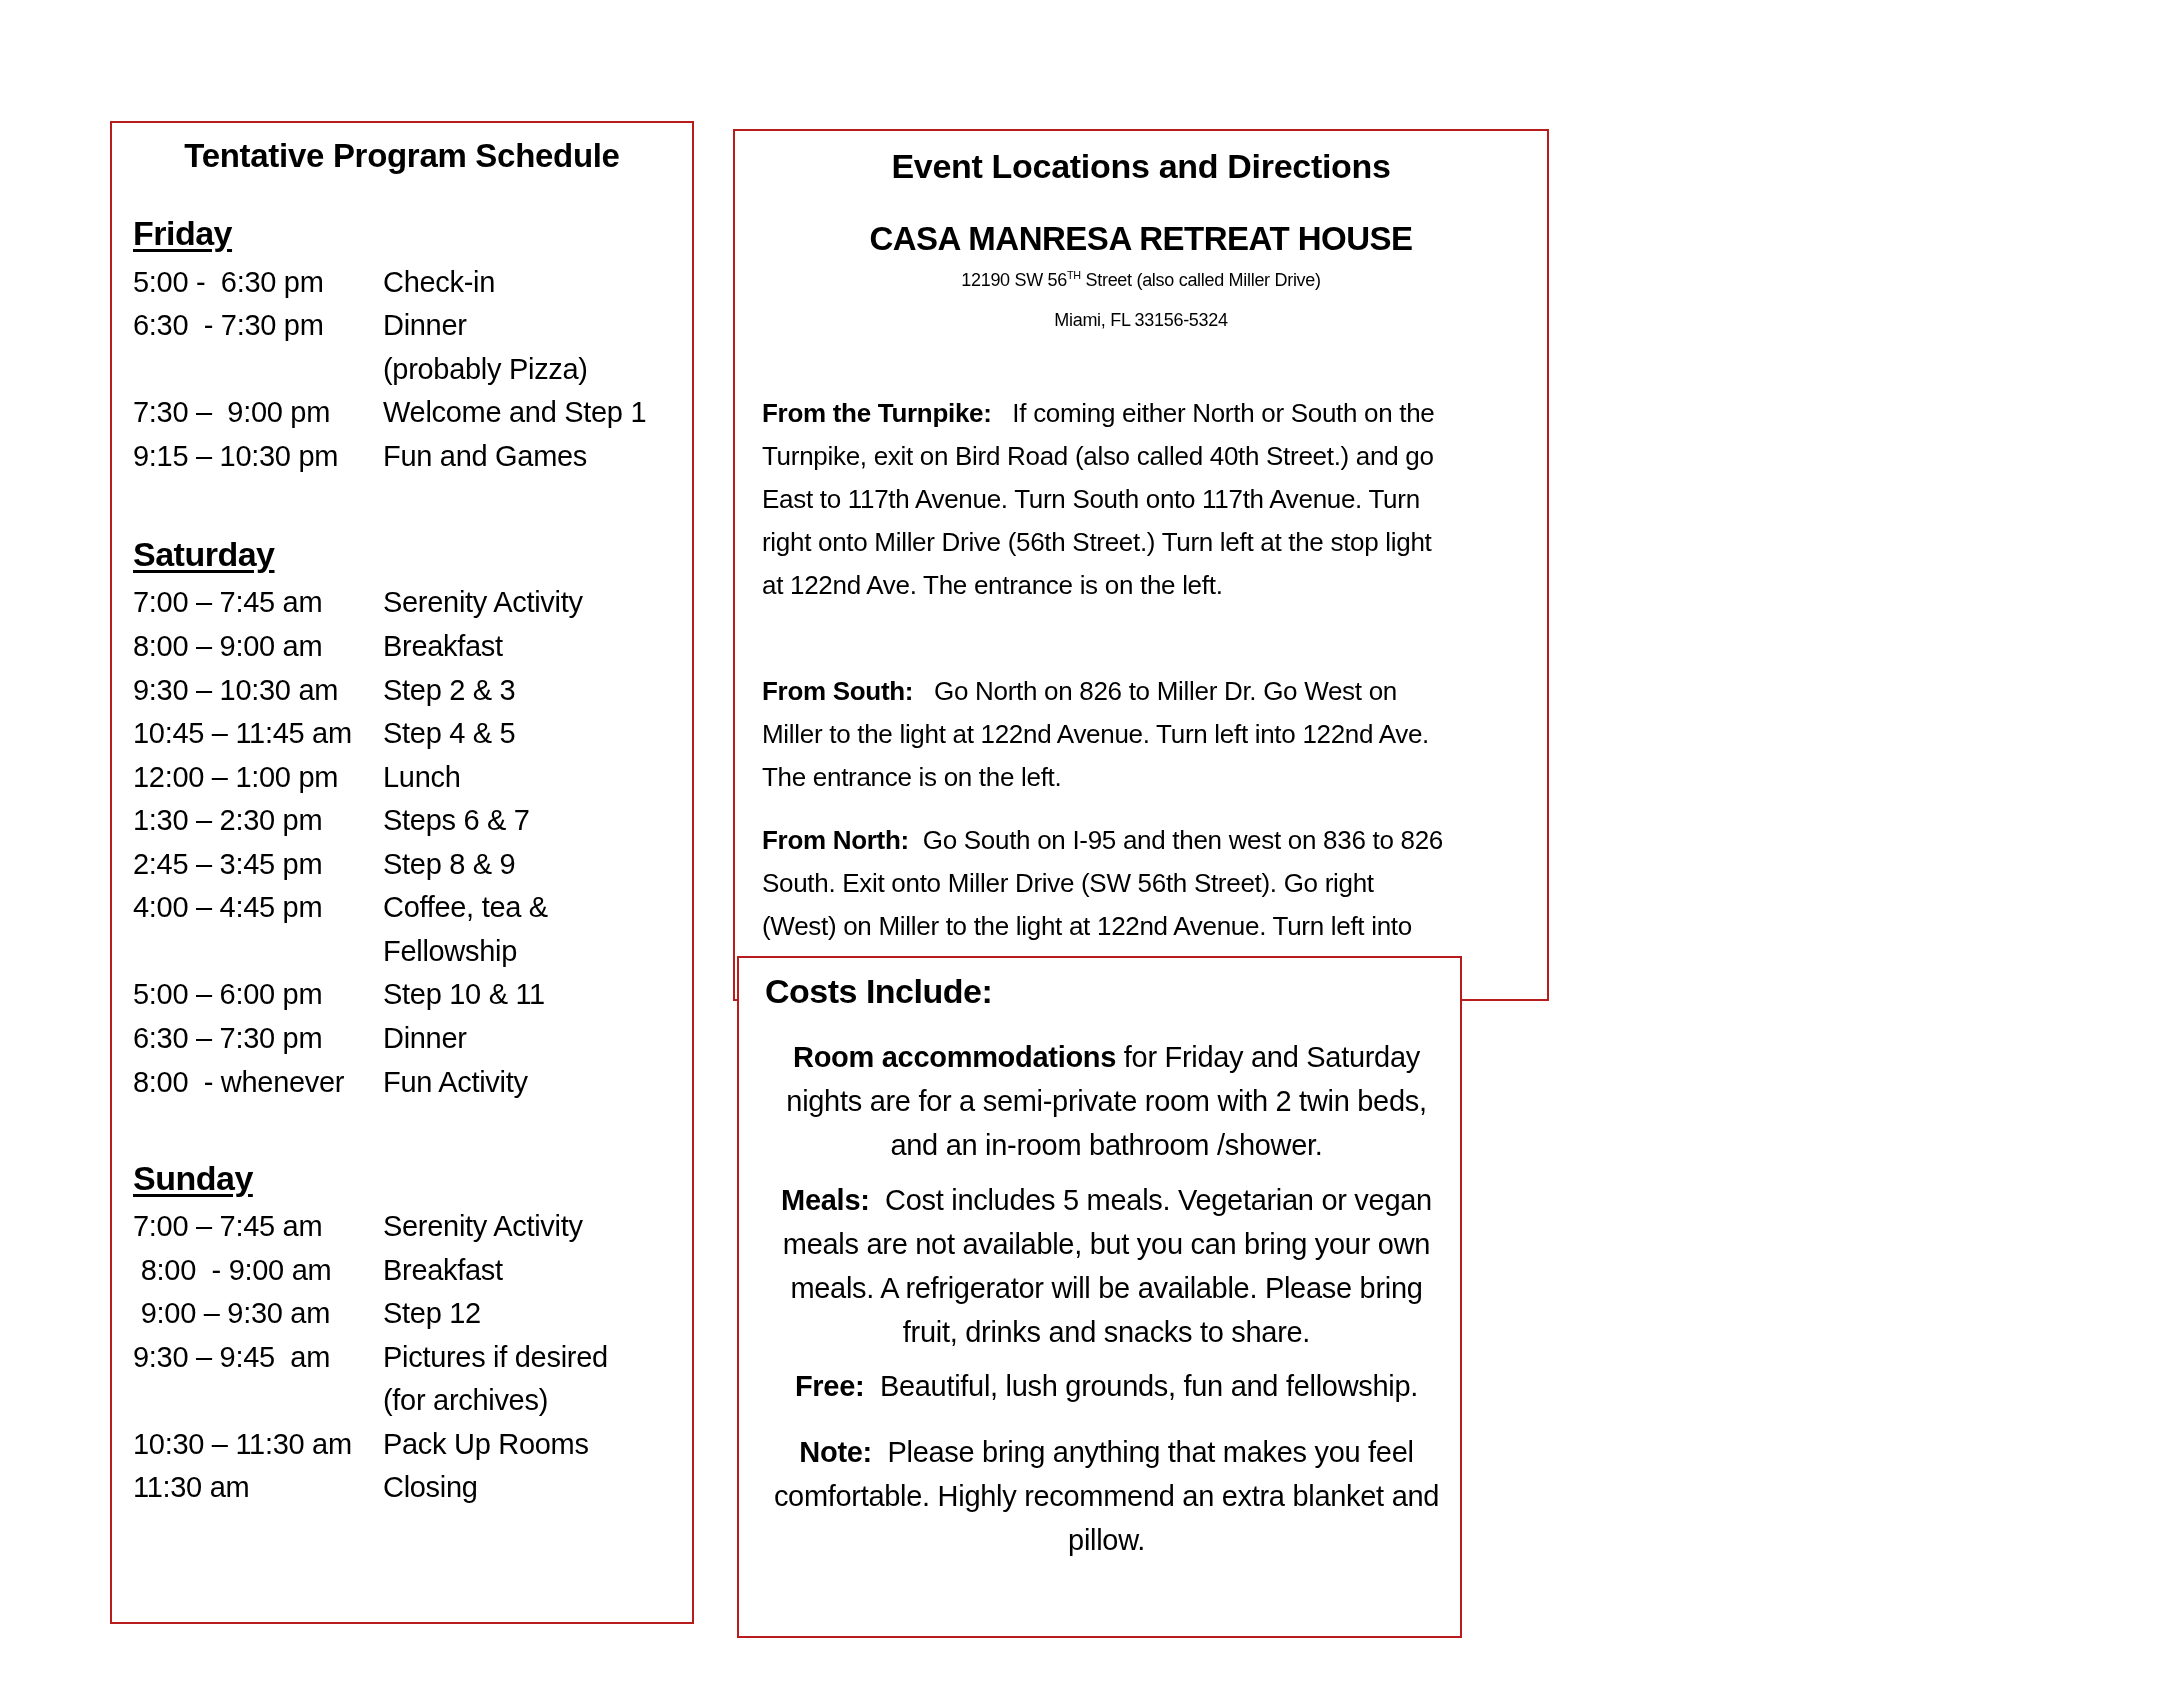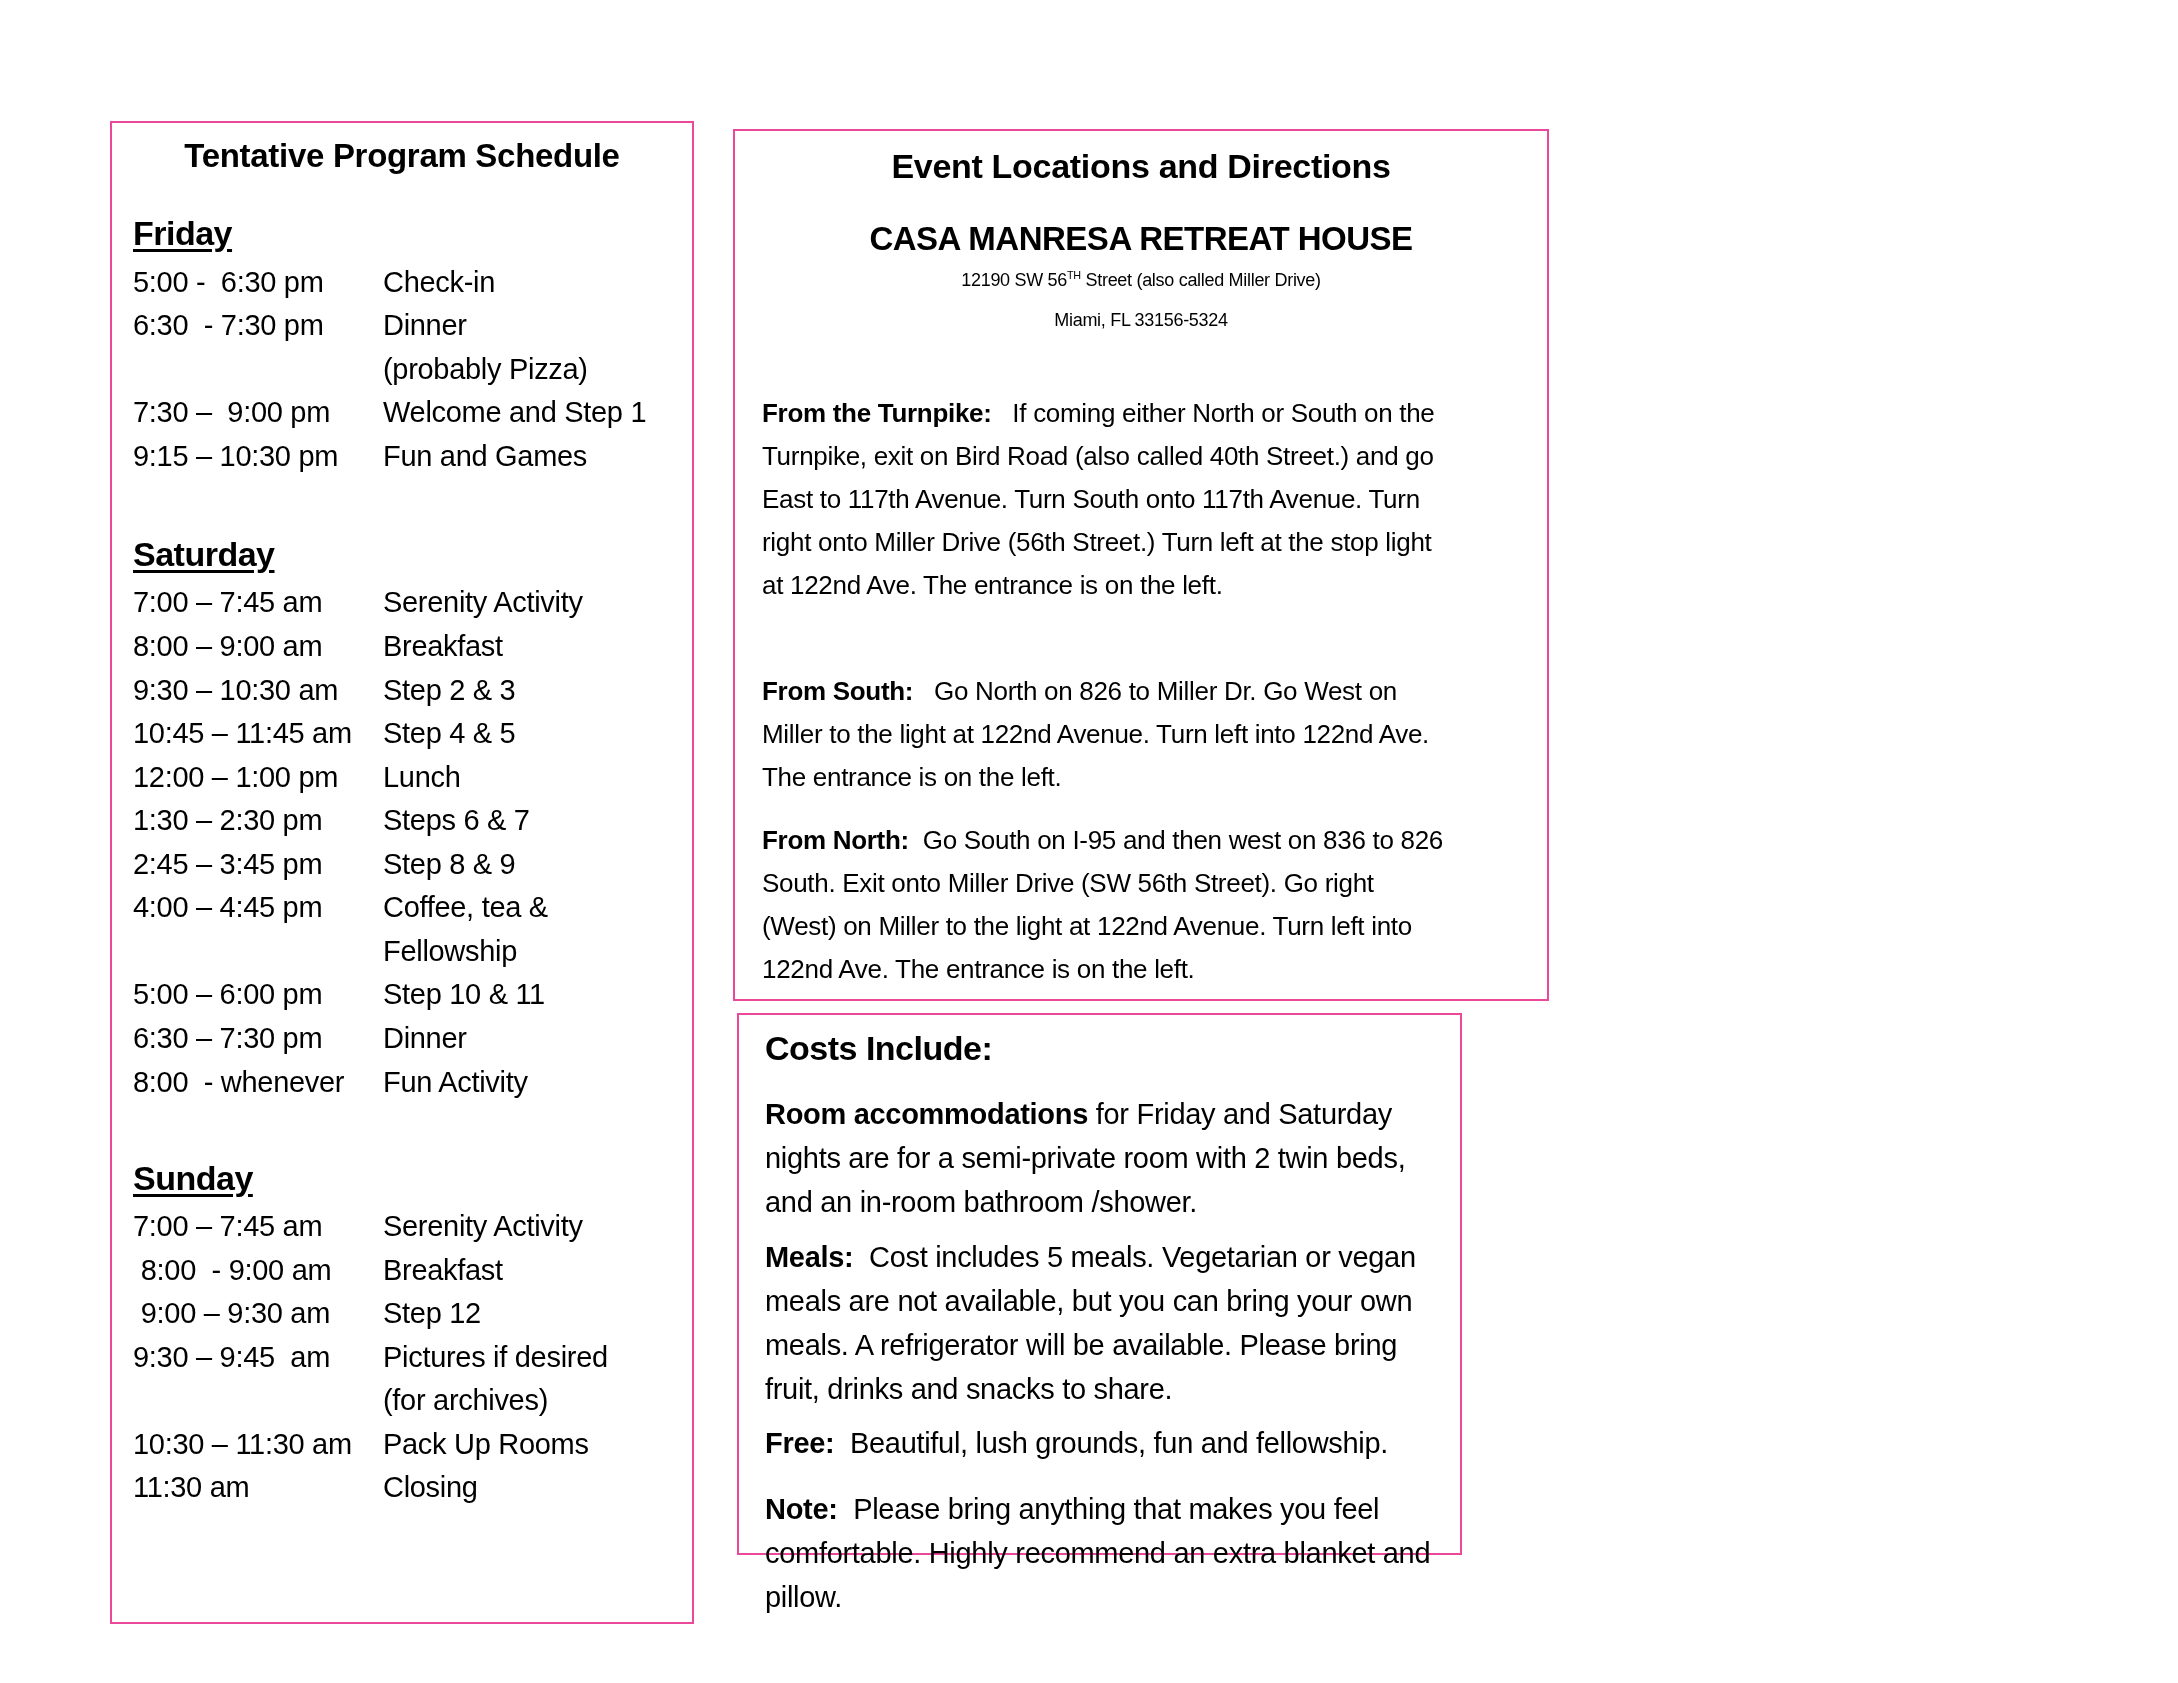--- a/index.html
+++ b/index.html
@@ -1,21 +1,21 @@
 <!DOCTYPE html>
 <html><head>
 <meta charset="utf-8">
 <style>
   html, body { margin:0; padding:0; background:#ffffff; }
   body { width:2178px; height:1683px; position:relative; overflow:hidden;
          font-family:"Liberation Sans", "DejaVu Sans", sans-serif; color:#000; }
-  .box { position:absolute; border:2px solid #ec4899; box-sizing:border-box; background:#fff; }
+  .box { position:absolute; border:2px solid #b91c1c; box-sizing:border-box; background:#fff; }
   #schedule-box { left:110px; top:121px; width:584px; height:1503px; }
   #directions-box { left:733px; top:129px; width:816px; height:872px; }
-  #costs-box { left:737px; top:1013px; width:725px; height:542px; }
+  #costs-box { left:737px; top:956px; width:725px; height:682px;text-align:center; }
 
   .sched-title { position:absolute; left:0; right:0; top:14px; text-align:center;
                  font-weight:bold; font-size:33px; letter-spacing:-0.3px; }
   .day-heading { position:absolute; left:21px; font-weight:bold; font-size:34px;
                  text-decoration:underline; text-underline-offset:4px; letter-spacing:-0.5px; }
   .row { position:absolute; left:21px; font-size:29px; line-height:44px; white-space:nowrap; letter-spacing:-0.3px; }
   .row .time { position:absolute; left:0; white-space:pre; }
   .row .act { position:absolute; left:250px; }
 
   .dir-title { position:absolute; left:0; right:0; top:16px; text-align:center;

